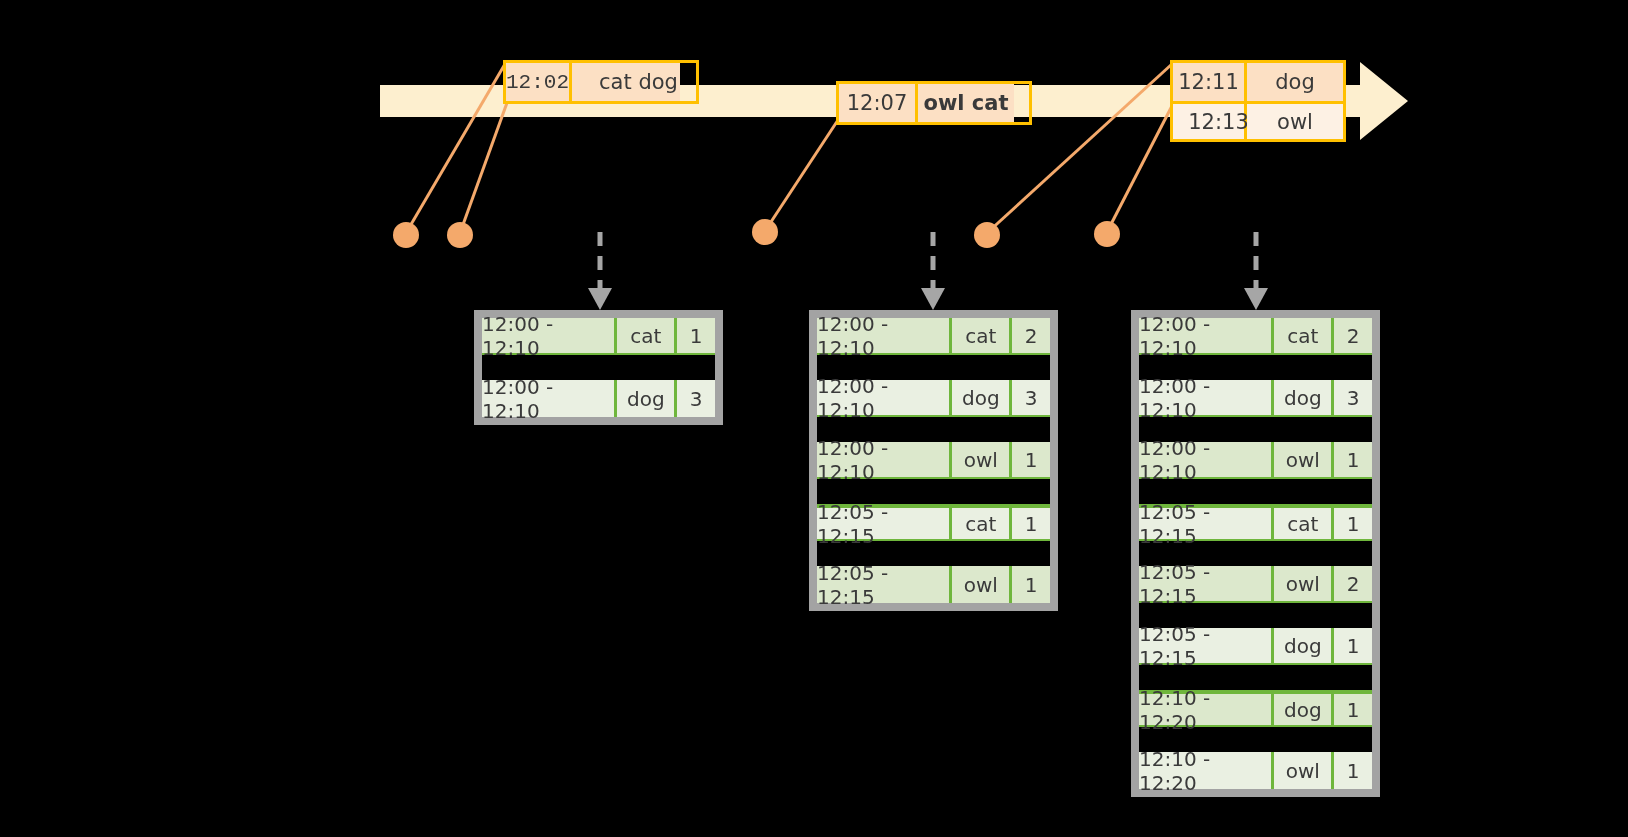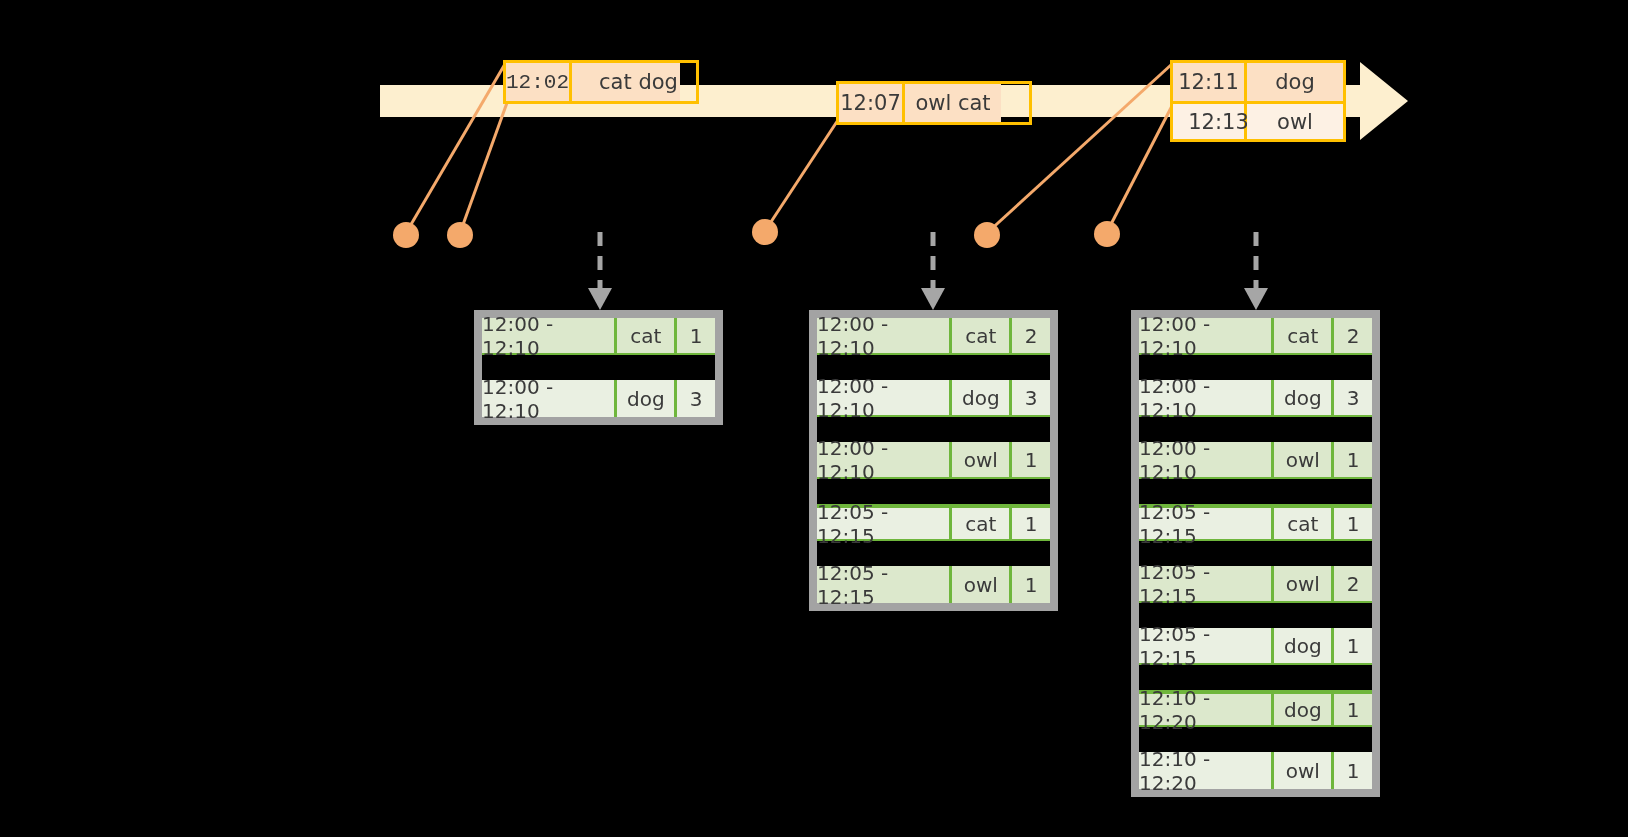--- a/index.html
+++ b/index.html
@@ -144,22 +144,22 @@
 
   <div class="event-box" style="left:503px; top:60px; width:196px;">
     <div class="event-row">
       <div class="cell time" style="width:66px;font-family:Liberation Mono, monospace;">12:02</div>
       <div class="cell words" style="width:108px;padding-left:25px;">cat dog</div>
     </div>
   </div>
 
   <div class="event-box" style="left:836px; top:81px; width:196px;">
     <div class="event-row">
-      <div class="cell time" style="width:66px;">12:07</div>
-      <div class="cell words" style="width:96px;">owl cat</div>
+      <div class="cell time" style="width:79px;">12:07</div>
+      <div class="cell words" style="width:96px;font-weight:bold;">owl cat</div>
     </div>
   </div>
 
   <div class="event-box" style="left:1170px; top:60px; width:176px;">
     <div class="event-row">
       <div class="cell time" style="width:74px;text-align:right;">12:11</div>
       <div class="cell words" style="width:96px;">dog</div>
     </div>
     <div class="event-row alt">
       <div class="cell time" style="width:74px;padding-left:20px;">12:13</div>

